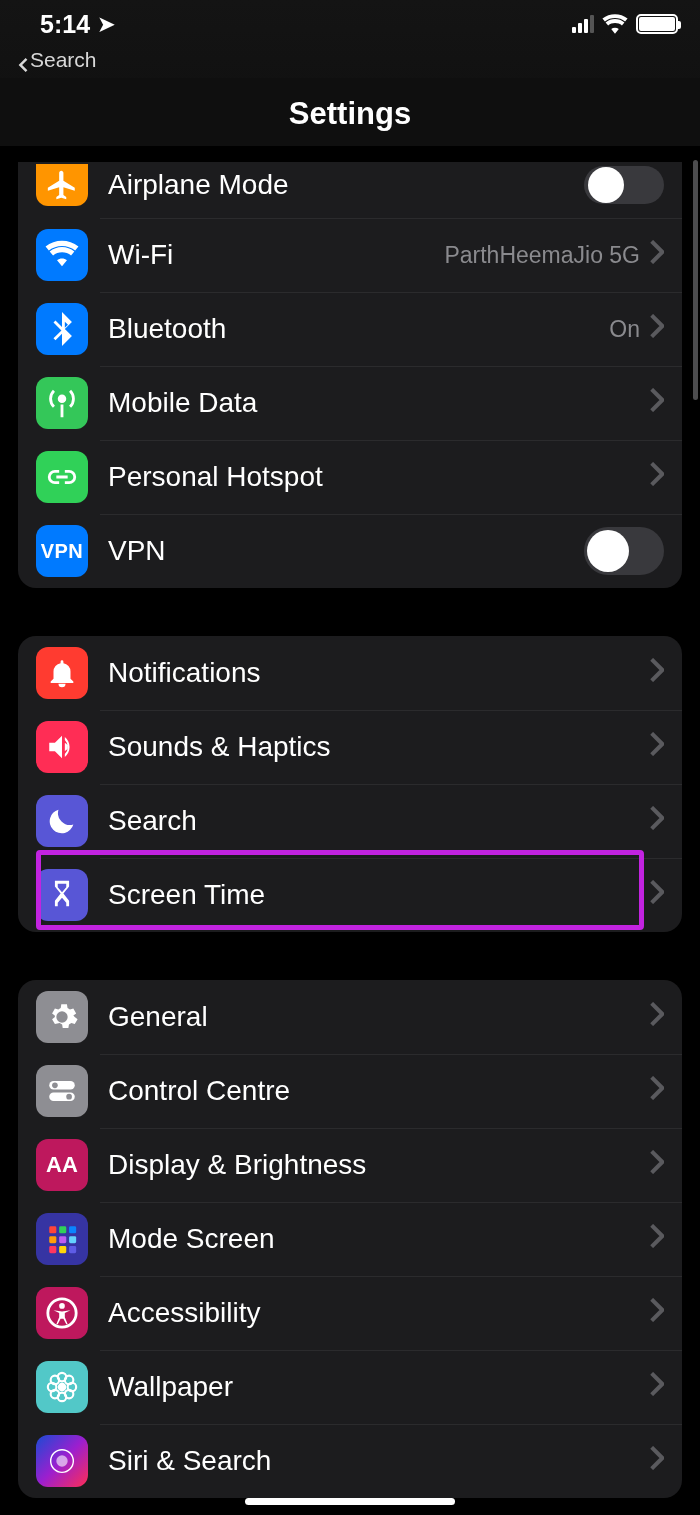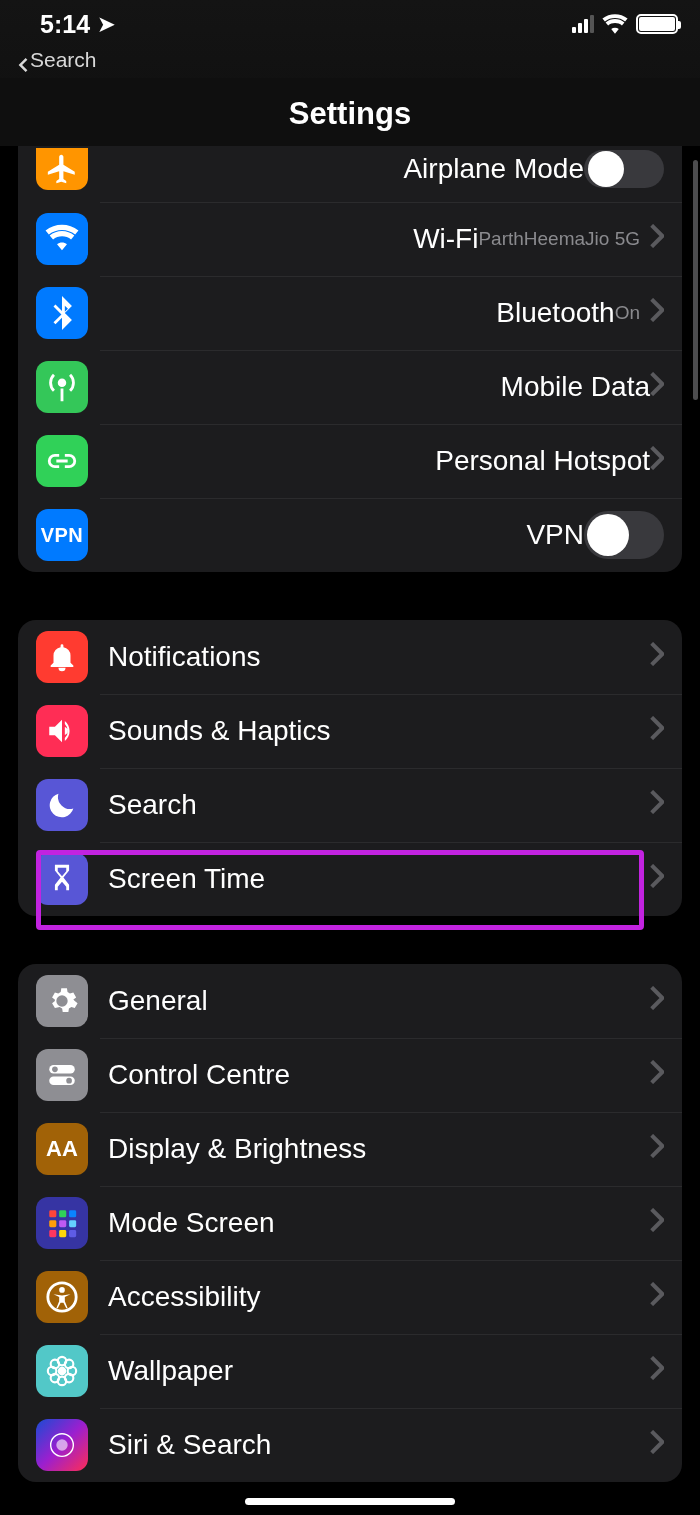--- a/index.html
+++ b/index.html
@@ -25,27 +25,27 @@
 
   
   .title { text-align:center; font-size:31px; font-weight:700; padding: 18px 0 14px 0; background: #0f0f0f; }
 
   
   .top-area { background: linear-gradient(#141414, #0f0f0f); }
 
   
   .content { padding: 0 18px; }
   .group { background:#1c1c1e; border-radius:18px; overflow:hidden; margin-bottom:48px; }
-  .group.first { border-top-left-radius:0; border-top-right-radius:0; margin-top:0;text-align:right; }
+  .group.first { border-top-left-radius:0; border-top-right-radius:0; margin-top:16px; }
   .row { display:flex; align-items:center; min-height:74px; padding:11px 18px 11px 18px; position:relative; }
   .row + .row::before { content:""; position:absolute; left:82px; right:0; top:0; height:1px; background:#2b2b2d; }
   .icon-wrap { width:52px; height:52px; border-radius:12px; flex:none; display:flex; align-items:center; justify-content:center; margin-right:20px; }
   .icon-wrap svg { width:34px; height:34px; fill:#fff; }
   .row-label { font-size:28px; font-weight:400; color:#fff; flex:1; }
-  .row-value { font-size:19px; color:#8a8a8e; margin-right:10px; }
+  .row-value { font-size:23px; color:#8a8a8e; margin-right:10px; }
   .chevron { color:#5a5a5e; font-size:26px; }
   .chevron svg { width:14px; height:24px; stroke:#5a5a5e; stroke-width:3; fill:none; }
 
   
   .toggle { width:80px; height:48px; border-radius:24px; position:relative; flex:none; }
   .toggle.off { background:#39393d; }
   .toggle .knob { position:absolute; width:42px; height:42px; border-radius:50%; background:#fff; top:3px; }
   .toggle.off .knob { left:3px; }
 
   
@@ -54,21 +54,21 @@
   
   .home-indicator { position:absolute; bottom:10px; left:50%; transform:translateX(-50%); width:210px; height:7px; background:#fff; border-radius:4px; }
 
   
   .scroll-ind { position:absolute; right:2px; top:160px; width:5px; height:240px; background:#4c4c4e; border-radius:3px; }
 
   
   .bg-orange{background:#ff9500;} .bg-blue{background:#007aff;} .bg-lblue{background:#007aff;}
   .bg-green{background:#34c759;} .bg-green2{background:#30d158;} .bg-red{background:#ff3b30;} .bg-pink{background:#ff2d55;}
   .bg-indigo{background:#5856d6;} .bg-gray{background:#8e8e93;} .bg-gray2{background:#8e8e93;}
-  .bg-blue2{background:#a16207;text-align:center;} .bg-appgrid{background:#3634a3;} .bg-teal{background:#52c8c8;}
+  .bg-blue2{background:#be185d;text-align:center;} .bg-appgrid{background:#3634a3;} .bg-teal{background:#52c8c8;}
   .bg-siri{background:linear-gradient(135deg,#1a4bd4,#9b1fcf 50%,#ff2d55);}
 
   
   .group.first .row:first-child { min-height:56px; padding-top:0; }
   .group.first .row:first-child .icon-wrap { height:42px; border-bottom-left-radius:12px; border-bottom-right-radius:12px; border-top-left-radius:0; border-top-right-radius:0; }
   .group.first .row:first-child .toggle { height:38px; }
   .group.first .row:first-child .toggle .knob { width:36px; height:36px; top:1px; left:auto; right:40px; }
 
   .vpn-text{ color:#fff; font-weight:700; font-size:20px; letter-spacing:0.5px;}
   .aa-text{ color:#fff; font-weight:700; font-size:22px; }

